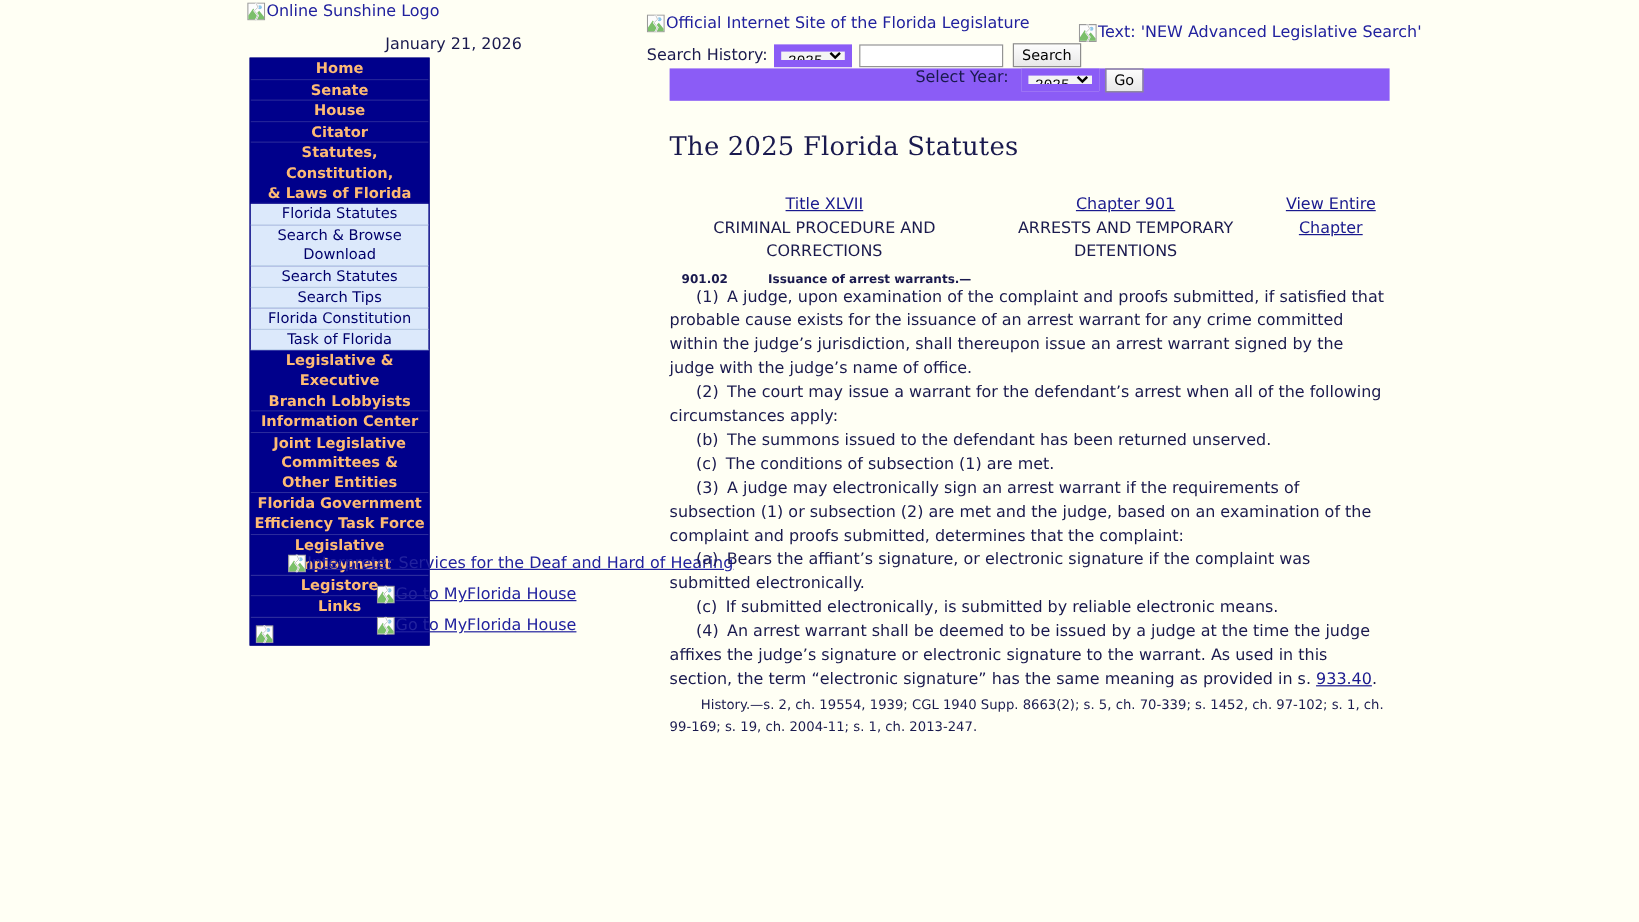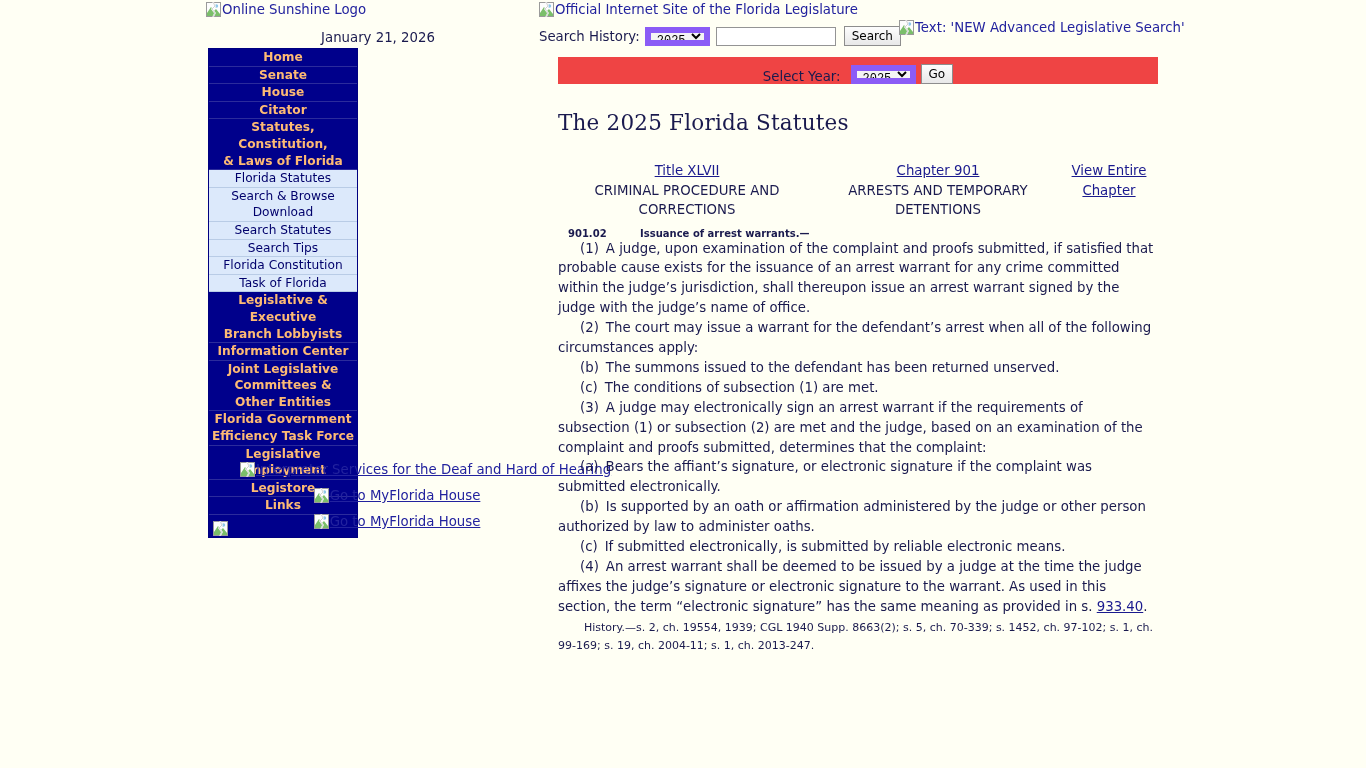--- a/index.html
+++ b/index.html
@@ -85,21 +85,21 @@
     padding: 3px 0 0 4px;
   }
 
   
   .footlinks { position: absolute; left: 0px; top: 462px; width: 348px; }
   .foot-row { display: flex; align-items: flex-start; margin-bottom: 11px; padding-left: 34px; }
   .foot-row.center { justify-content: center; }
 
   
   .rightcol { position: absolute; left: 539px; top: 0; width: 640px; }
-  .site-title-row { display: flex; align-items: flex-start; height: 18px; margin-top: 2px; }
+  .site-title-row { display: flex; align-items: flex-start; height: 18px; margin-top: 12px; }
 
   .searchbar {
     display: flex; align-items: center;
     margin-top: 6px;
     height: 20px;
   }
   .searchlabel {
     font-size: 13.3px; color: #1a1a4e;
     margin-right: 5px;
     font-family: "DejaVu Sans", sans-serif;
@@ -137,22 +137,22 @@
     position: absolute;
     left: 360px; top: 20px;
     display: flex; align-items: flex-start;
   }
 
   
   .yearbar {
     position: absolute;
     left: 558px; top: 57px;
     width: 600px; height: 27px;
-    background: #ef4444;
-    display: flex; align-items: flex-end; justify-content: center;
+    background: #8b5cf6;
+    display: flex; align-items: flex-start; justify-content: center;
   }
   .yearbar .lbl {
     font-size: 13.3px;
     color: #1a1a4e;
     margin-right: 10px;
     font-family: "DejaVu Sans", sans-serif;
   }
   .yearbar button.btn { margin-left: 5px; }
 
   
@@ -361,21 +361,20 @@
       <span>Issuance of arrest warrants.—</span>
     </div>
 
     <div id="subs">
         <p class="sub"><span class="mark">(1)</span><span>A judge, upon examination of the complaint and proofs submitted, if satisfied that probable cause exists for the issuance of an arrest warrant for any crime committed within the judge’s jurisdiction, shall thereupon issue an arrest warrant signed by the judge with the judge’s name of office.</span></p>
         <p class="sub"><span class="mark">(2)</span><span>The court may issue a warrant for the defendant’s arrest when all of the following circumstances apply:</span></p>
         <p class="sub"><span class="mark">(b)</span><span>The summons issued to the defendant has been returned unserved.</span></p>
         <p class="sub"><span class="mark">(c)</span><span>The conditions of subsection (1) are met.</span></p>
         <p class="sub"><span class="mark">(3)</span><span>A judge may electronically sign an arrest warrant if the requirements of subsection (1) or subsection (2) are met and the judge, based on an examination of the complaint and proofs submitted, determines that the complaint:</span></p>
         <p class="sub"><span class="mark">(a)</span><span>Bears the affiant’s signature, or electronic signature if the complaint was submitted electronically.</span></p>
-        <p class="sub"><span class="mark">(b)</span><span>Is supported by an oath or affirmation administered by the judge or other person authorized by law to administer oaths.</span></p>
         <p class="sub"><span class="mark">(c)</span><span>If submitted electronically, is submitted by reliable electronic means.</span></p>
       </div>
 
     <p class="sub">
       <span class="mark">(4)</span><span>An arrest warrant shall be deemed to be issued by a judge at the time the judge affixes the judge’s signature or electronic signature to the warrant. As used in this section, the term “electronic signature” has the same meaning as provided in s. </span><span class="inline-link">933.40</span><span>.</span>
     </p>
 
     <p class="history">
       <b>History.</b><span>—s. 2, ch. 19554, 1939; CGL 1940 Supp. 8663(2); s. 5, ch. 70-339; s. 1452, ch. 97-102; s. 1, ch. 99-169; s. 19, ch. 2004-11; s. 1, ch. 2013-247.</span>
     </p>

